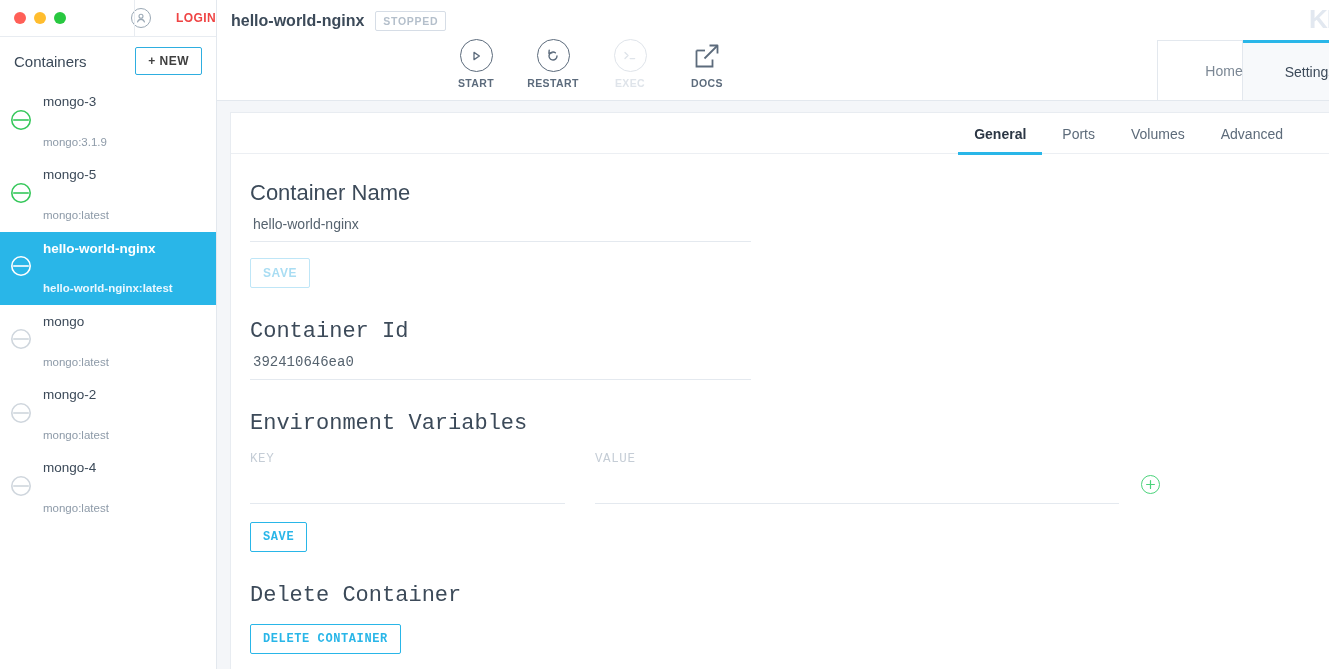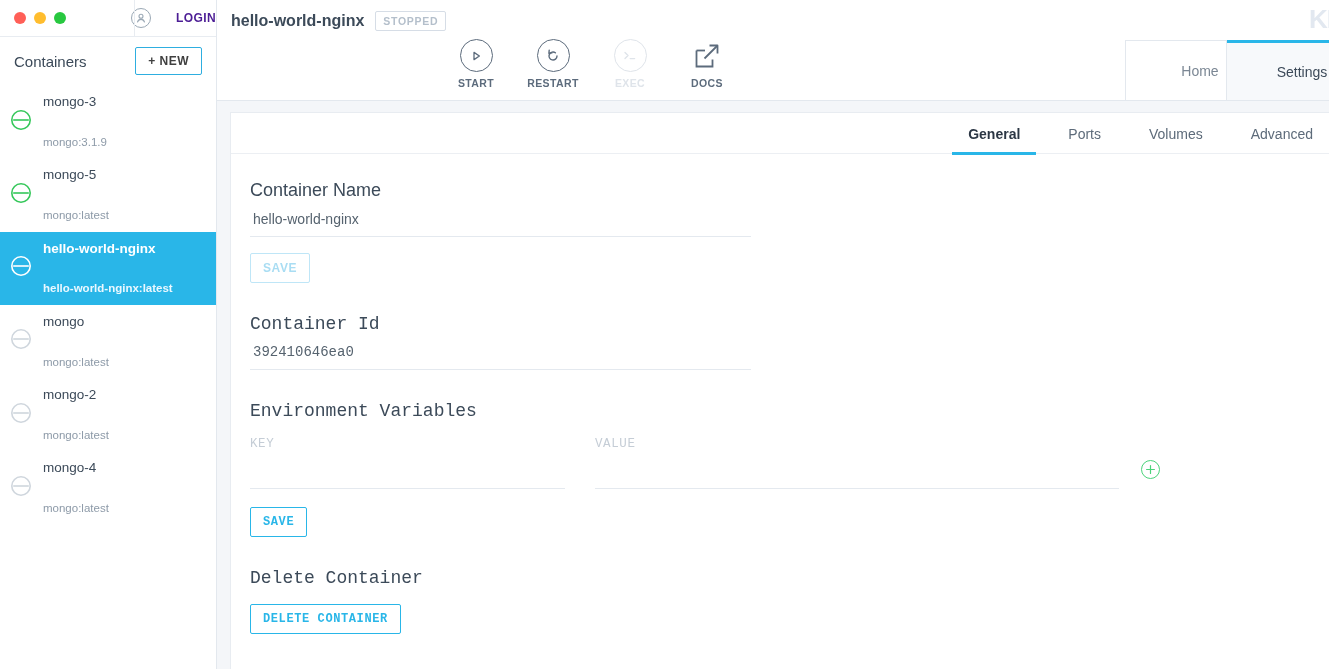--- a/index.html
+++ b/index.html
@@ -19,21 +19,21 @@
   .titlebar {
     height:37px; border-bottom:1px solid #e8ecf1;
     display:flex; align-items:center; position:relative;
   }
   .traffic { display:flex; align-items:center; gap:8px; padding-left:14px; width:134px; }
   .dot { width:12px; height:12px; border-radius:50%; }
   .dot.red{background:#ff5f57;} .dot.yellow{background:#ffbd2e;} .dot.green{background:#28c840;}
   .login-sep { position:absolute; left:134px; top:0; bottom:0; width:1px; background:#e8ecf1; }
   .login {
     display:flex; align-items:center; gap:25px; margin-left:16px;
-    color:#4c1d95; font-size:12px; font-weight:bold; letter-spacing:.4px;
+    color:#ef4444; font-size:12px; font-weight:bold; letter-spacing:.4px;
     cursor:pointer;
   }
   .login-avatar {
     width:20px; height:20px; border-radius:50%; border:1.4px solid #9aa8b5;
     display:flex; align-items:center; justify-content:center;
   }
 
   .containers-head {
     height:48px; display:flex; align-items:center; justify-content:space-between;
     padding:0 14px 0 14px;
@@ -81,49 +81,49 @@
   .tool-square { width:33px; height:33px; display:flex; align-items:center; justify-content:center; }
 
   .logo-watermark {
     position:absolute; right:-4px; top:4px; font-size:26px; font-weight:bold;
     color:#e2e8f0; letter-spacing:-1px; font-family:"Liberation Sans", sans-serif;
   }
 
   
   .navtabs { position:absolute; right:0; bottom:0; display:flex; align-items:flex-end; }
   .navtab {
-    width:102px; height:60px; display:flex; align-items:center; justify-content:center;
+    width:86px; height:60px; display:flex; align-items:center; justify-content:center;
     font-size:14px; color:#7b8794; cursor:pointer;
     background:#ffffff; border:1px solid #e3e8ee; border-bottom:none;padding-left:48px;
   }
   .navtab.active {
     background:#f7f9fb; color:#3c4a59; border:none;
     border-top:3px solid #29b6e8; height:60px;
   }
 
   
   .card {
     position:absolute; left:230px; top:112px; right:0; bottom:0;
     background:#ffffff; border:1px solid #e8ecf1; border-right:none; border-bottom:none;
   }
   .subtabs {
-    display:flex; justify-content:flex-end; gap:16px; 
+    display:flex; justify-content:flex-end; gap:4px; padding-right:30px;
     border-bottom:1px solid #eceff3; height:41px;
   }
   .subtab {
     padding:0 16px; height:41px; display:flex; align-items:center;
     font-size:14px; color:#5d6b7a; cursor:pointer; position:relative;
   }
   .subtab.active { color:#2b3644; font-weight:bold; }
   .subtab.active::after {
     content:""; position:absolute; left:0; right:0; bottom:-1px; height:3px; background:#29b6e8;
   }
 
   .body { padding:26px 0 0 19px; }
-  .section-title { font-size:18px; color:#3c4a59; font-weight:normal; }
+  .section-title { font-size:22px; color:#3c4a59; font-weight:normal; }
   .field {
     width:501px; border-bottom:1px solid #e4e9ef;
     padding:10px 0 9px 3px; font-size:14px; color:#56636f;
   }
 
   .btn {
     display:inline-block; border:1px solid #29b6e8; background:#fff; color:#29b6e8;
     font-size:12px; font-weight:bold; letter-spacing:.6px;
     padding:7px 12px; border-radius:2px; cursor:pointer;
   }

